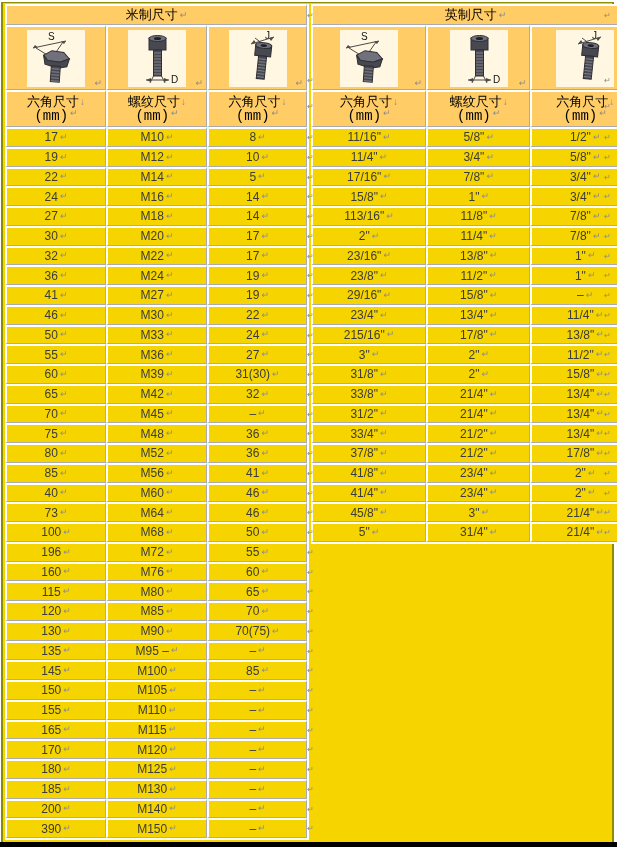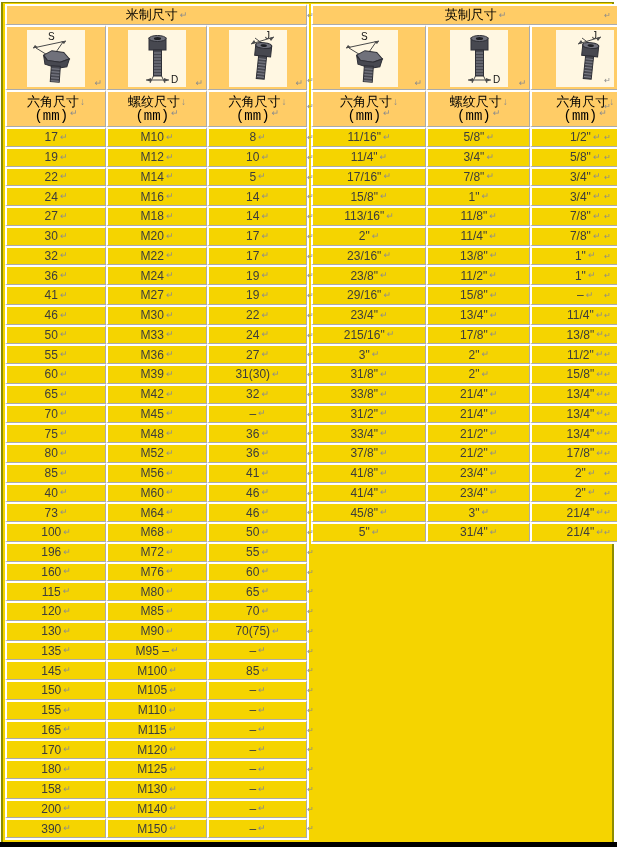--- a/index.html
+++ b/index.html
@@ -624,21 +624,21 @@
               <span class="val">M125</span>
               <span class="cr">↵</span>
             </div>
             <div class="cell c2">
               <span class="val">–</span>
               <span class="cr">↵</span>
             </div>
           </div>
           <div class="row row-data">
             <div class="cell c0">
-              <span class="val">158</span>
+              <span class="val">185</span>
               <span class="cr">↵</span>
             </div>
             <div class="cell c1">
               <span class="val">M130</span>
               <span class="cr">↵</span>
             </div>
             <div class="cell c2">
               <span class="val">–</span>
               <span class="cr">↵</span>
             </div>

